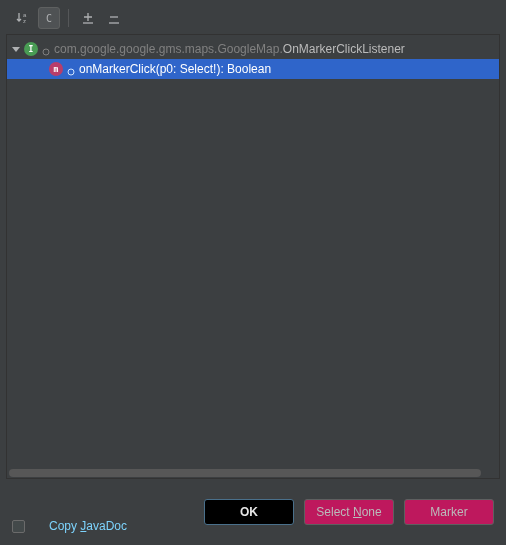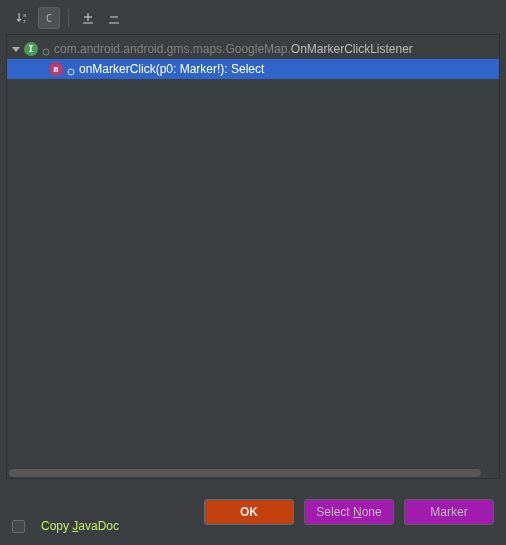--- a/index.html
+++ b/index.html
@@ -121,48 +121,48 @@
   }
   .footer {
     display: flex;
     align-items: center;
     padding: 12px 6px 6px 6px;
     gap: 10px;
   }
   .checkbox {
     display: flex;
     align-items: center;
-    gap: 16px;
-    color: #bef264;
+    gap: 24px;
+    color: #7dd3fc;
     margin-right: auto;
     margin-top: 28px;
   }
   .cb-box {
     width: 13px;
     height: 13px;
     border: 1px solid #6b6b6b;
     background: #43494a;
     border-radius: 2px;
   }
   .mnemonic { text-decoration: underline; }
   .btn {
     min-width: 90px;
     height: 26px;
-    background: #a21caf;
+    background: #be185d;
     border: 1px solid #5e6060;
     border-radius: 3px;
     color: #bbbbbb;
     display: flex;
     align-items: center;
     justify-content: center;
     font-size: 12px;
     cursor: pointer;
   }
   .btn.default {
-    background: #c2410c;
+    background: #000000;
     border-color: #4a708b;
     color: #e6e6e6;
     font-weight: 600;
   }
 </style>
 </head>
 <body>
 
 <div class="toolbar">
   <div class="tb-btn">
@@ -197,30 +197,30 @@
         <svg width="10" height="10" viewBox="0 0 10 10">
             <path d="M1 2 L5 7 L9 2" fill="#afb1b3"></path>
           </svg>
       </span>
       <span class="icon int-icon">I</span>
       <span class="abs-badge">
         <svg width="8" height="8" viewBox="0 0 8 8">
             <circle cx="4" cy="4" r="3" fill="none" stroke="#808080" stroke-width="1"></circle>
           </svg>
       </span>
-      <span class="row-text"><span class="pkg">com.android.android.gms.maps.GoogleMap.</span><span class="cls">OnMarkerClickListener</span></span>
+      <span class="row-text"><span class="pkg">com.google.google.gms.maps.GoogleMap.</span><span class="cls">OnMarkerClickListener</span></span>
     </div>
     <div class="row selected indent-1">
       <span class="icon method-icon">m</span>
       <span class="abs-badge">
         <svg width="8" height="8" viewBox="0 0 8 8">
             <circle cx="4" cy="4" r="3" fill="none" stroke="#cfe3ff" stroke-width="1"></circle>
           </svg>
       </span>
-      <span class="row-text sig">onMarkerClick(p0: Marker!): Select</span>
+      <span class="row-text sig">onMarkerClick(p0: Select!): Boolean</span>
     </div>
   </div>
   <div class="scrollbar-h">
     <div class="thumb"></div>
   </div>
 </div>
 
 <div class="footer">
   <label class="checkbox">
     <span class="cb-box"></span>

